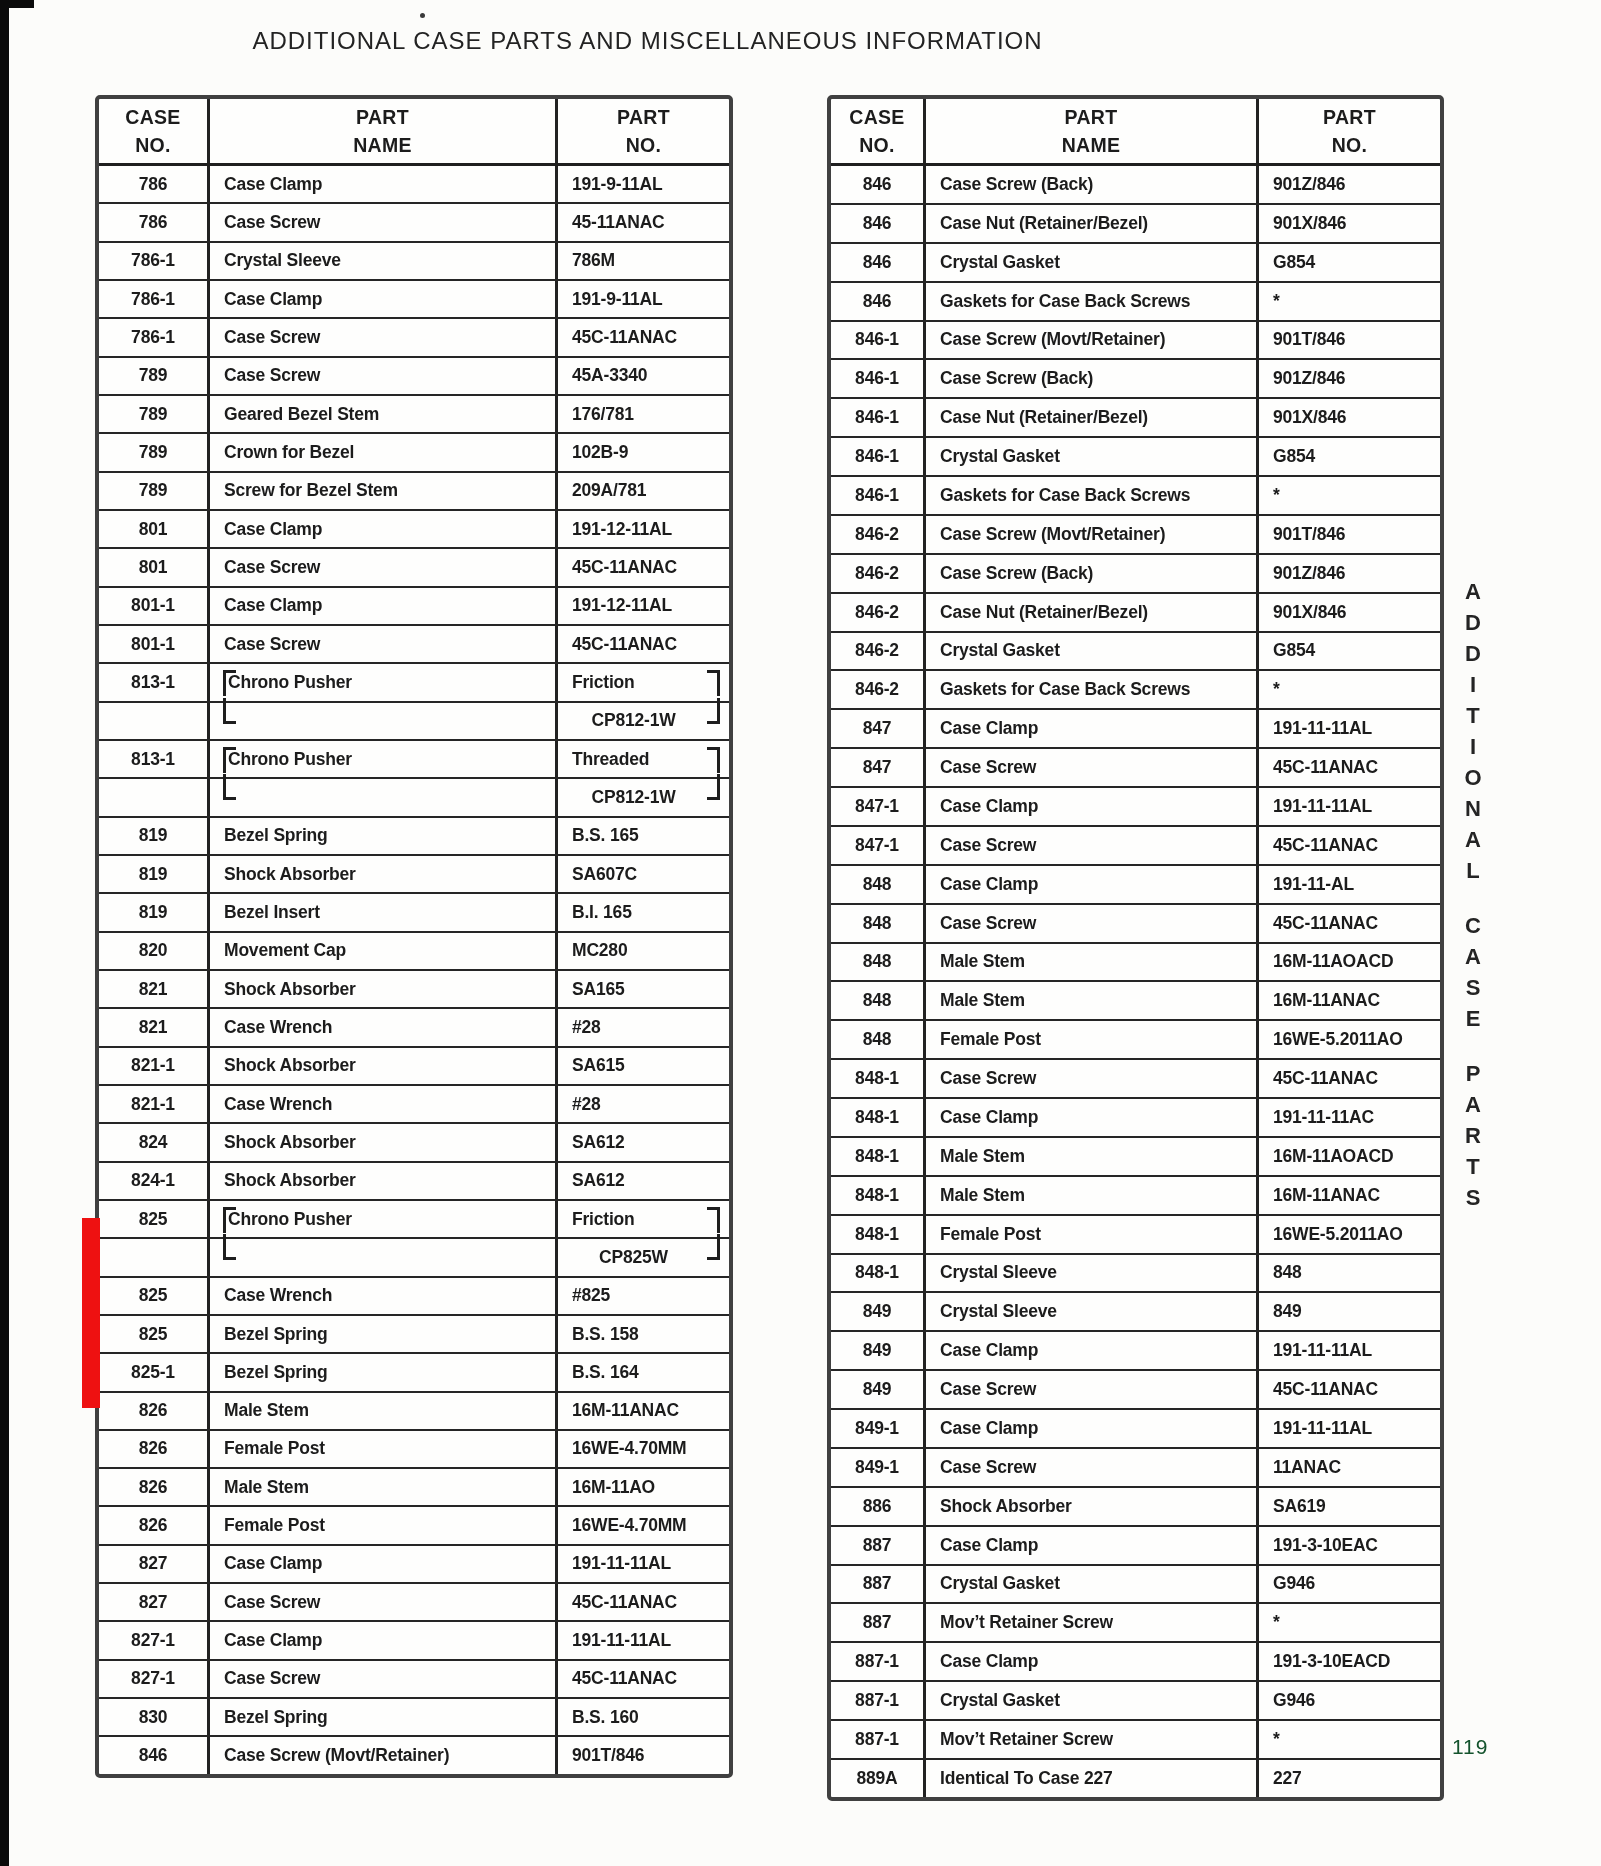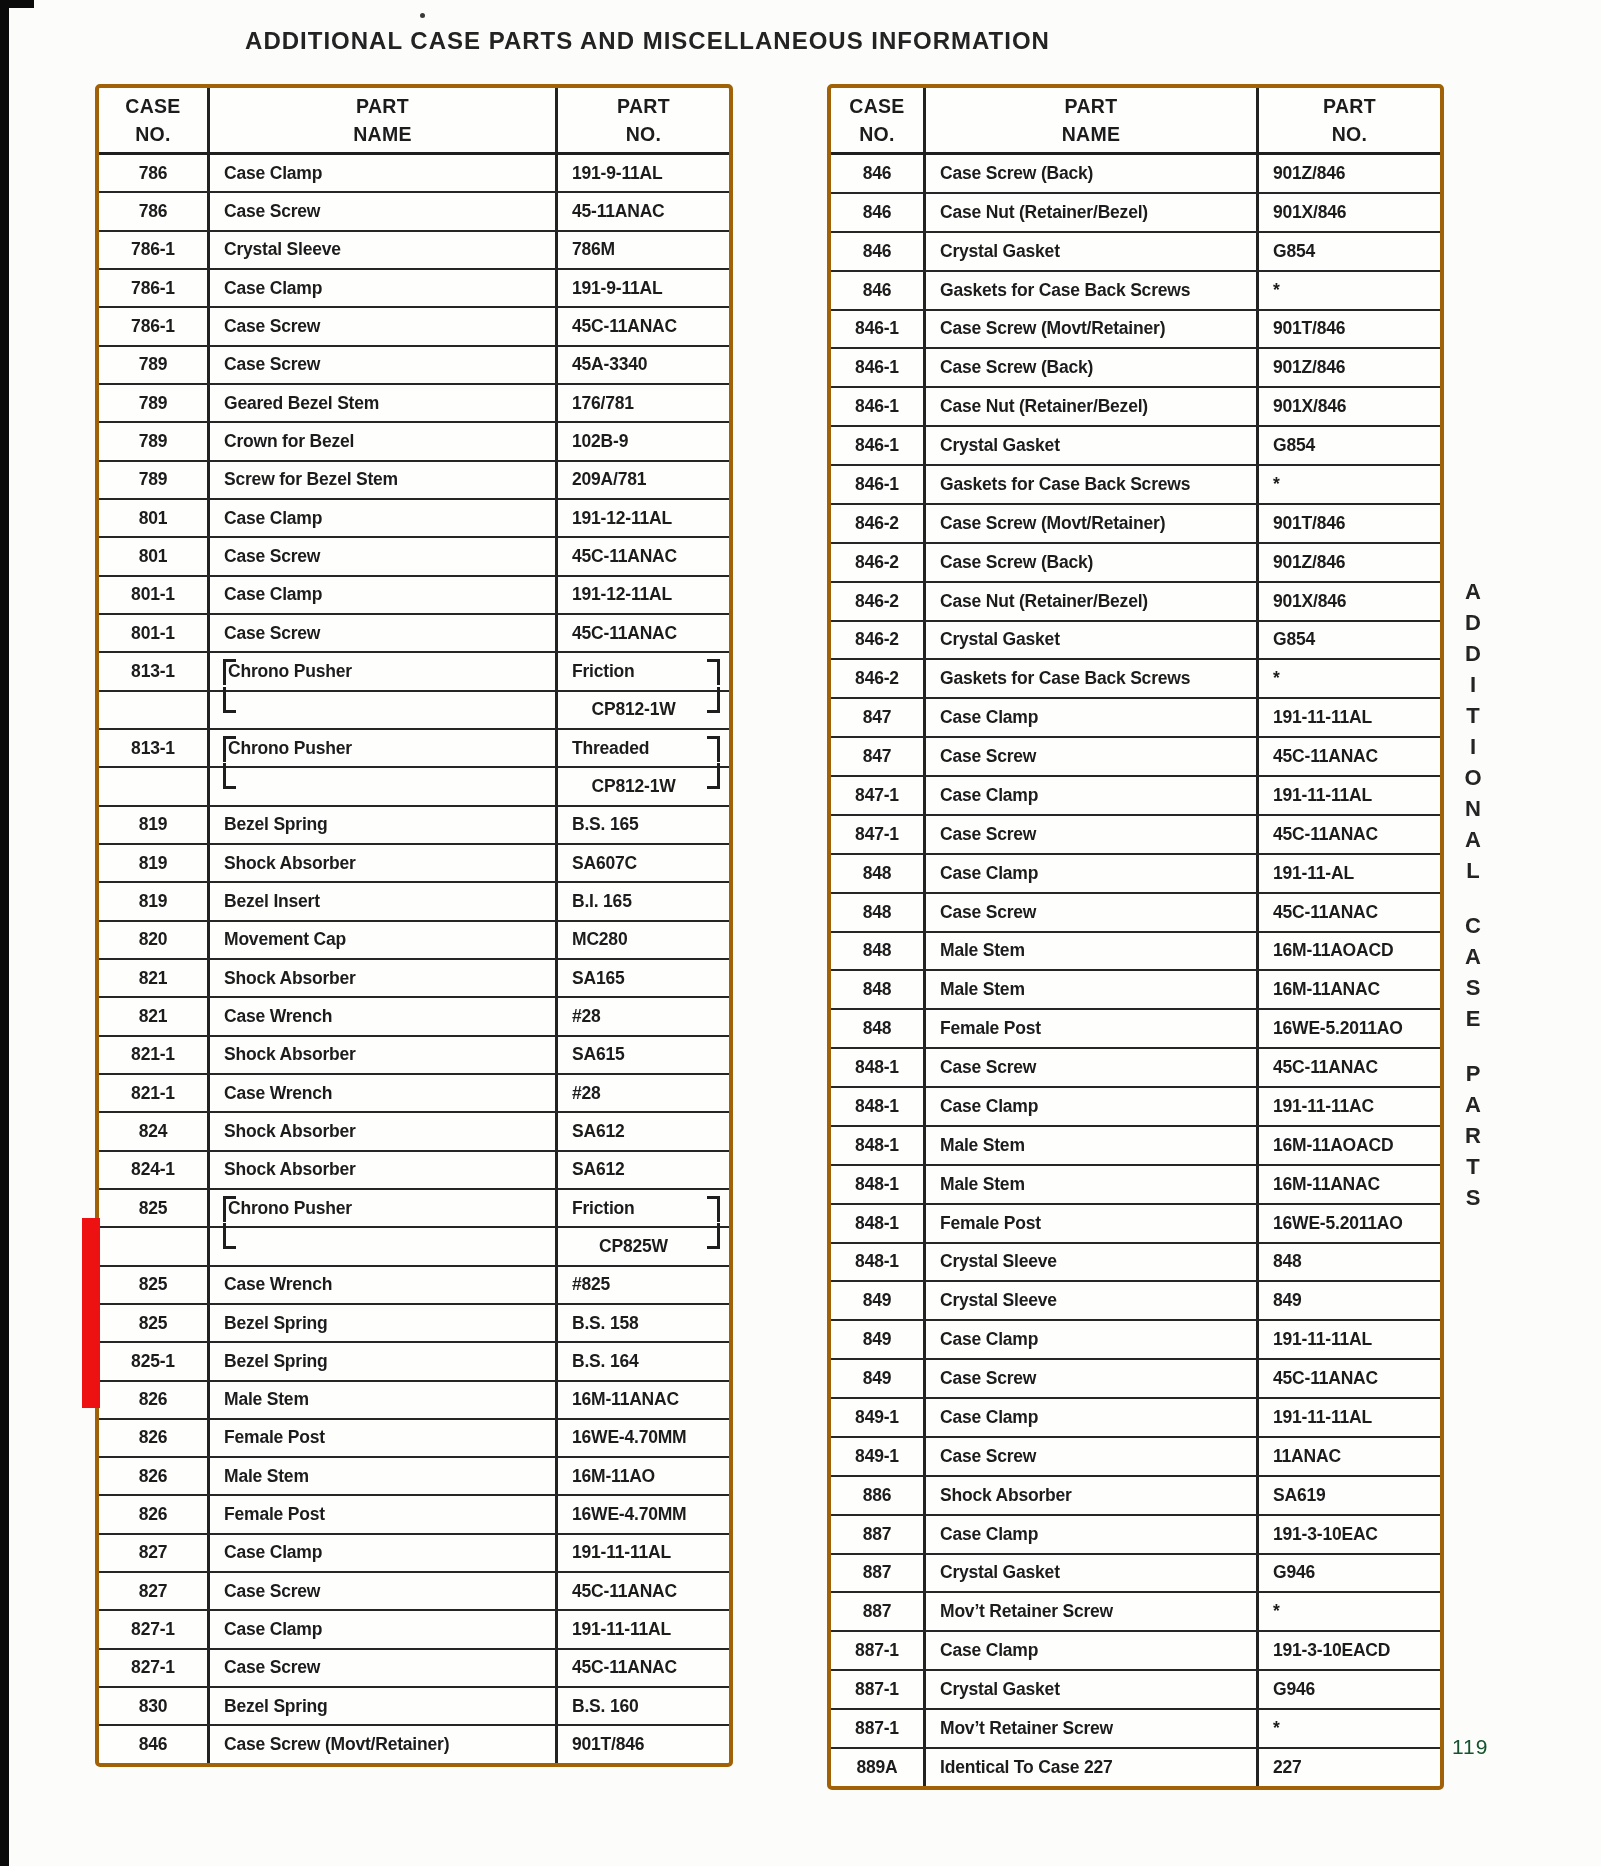--- a/index.html
+++ b/index.html
@@ -7,25 +7,25 @@
     width:1601px;height:1866px;position:relative;overflow:hidden;
     background:#fcfcfa;color:#1c1c1c;
     font-family:"Liberation Sans","DejaVu Sans",sans-serif;
     -webkit-font-smoothing:antialiased;
   }
   .scan-edge{position:absolute;left:0;top:0;width:9px;height:1866px;background:#0b0b0b;}
   .scan-edge-top{position:absolute;left:0;top:0;width:34px;height:8px;background:#0b0b0b;}
   .speck{position:absolute;background:#3a3a3a;border-radius:50%;}
   .title{
     position:absolute;left:0;top:27px;width:1295px;text-align:center;
-    font-size:24px;font-weight:bold;letter-spacing:1px;color:#232323;
+    font-size:24px;font-weight:normal;letter-spacing:1px;color:#232323;
   }
   .ptable{
-    position:absolute;top:84px;background:#fefefd;
-    border:4px solid #a16207;border-radius:5px;box-sizing:border-box;
+    position:absolute;top:95px;background:#fefefd;
+    border:4px solid #404040;border-radius:5px;box-sizing:border-box;
     display:flex;flex-direction:column;
   }
   #left-table{left:95px;width:638px;height:1683px;}
   #right-table{left:827px;width:617px;height:1706px;}
   .thead{
     display:grid;height:64px;flex:none;
     border-bottom:3px solid #1f1f1f;
   }
   #left-table .thead{grid-template-columns:111px 348px 1fr;}
   #right-table .thead{grid-template-columns:95px 333px 1fr;}

